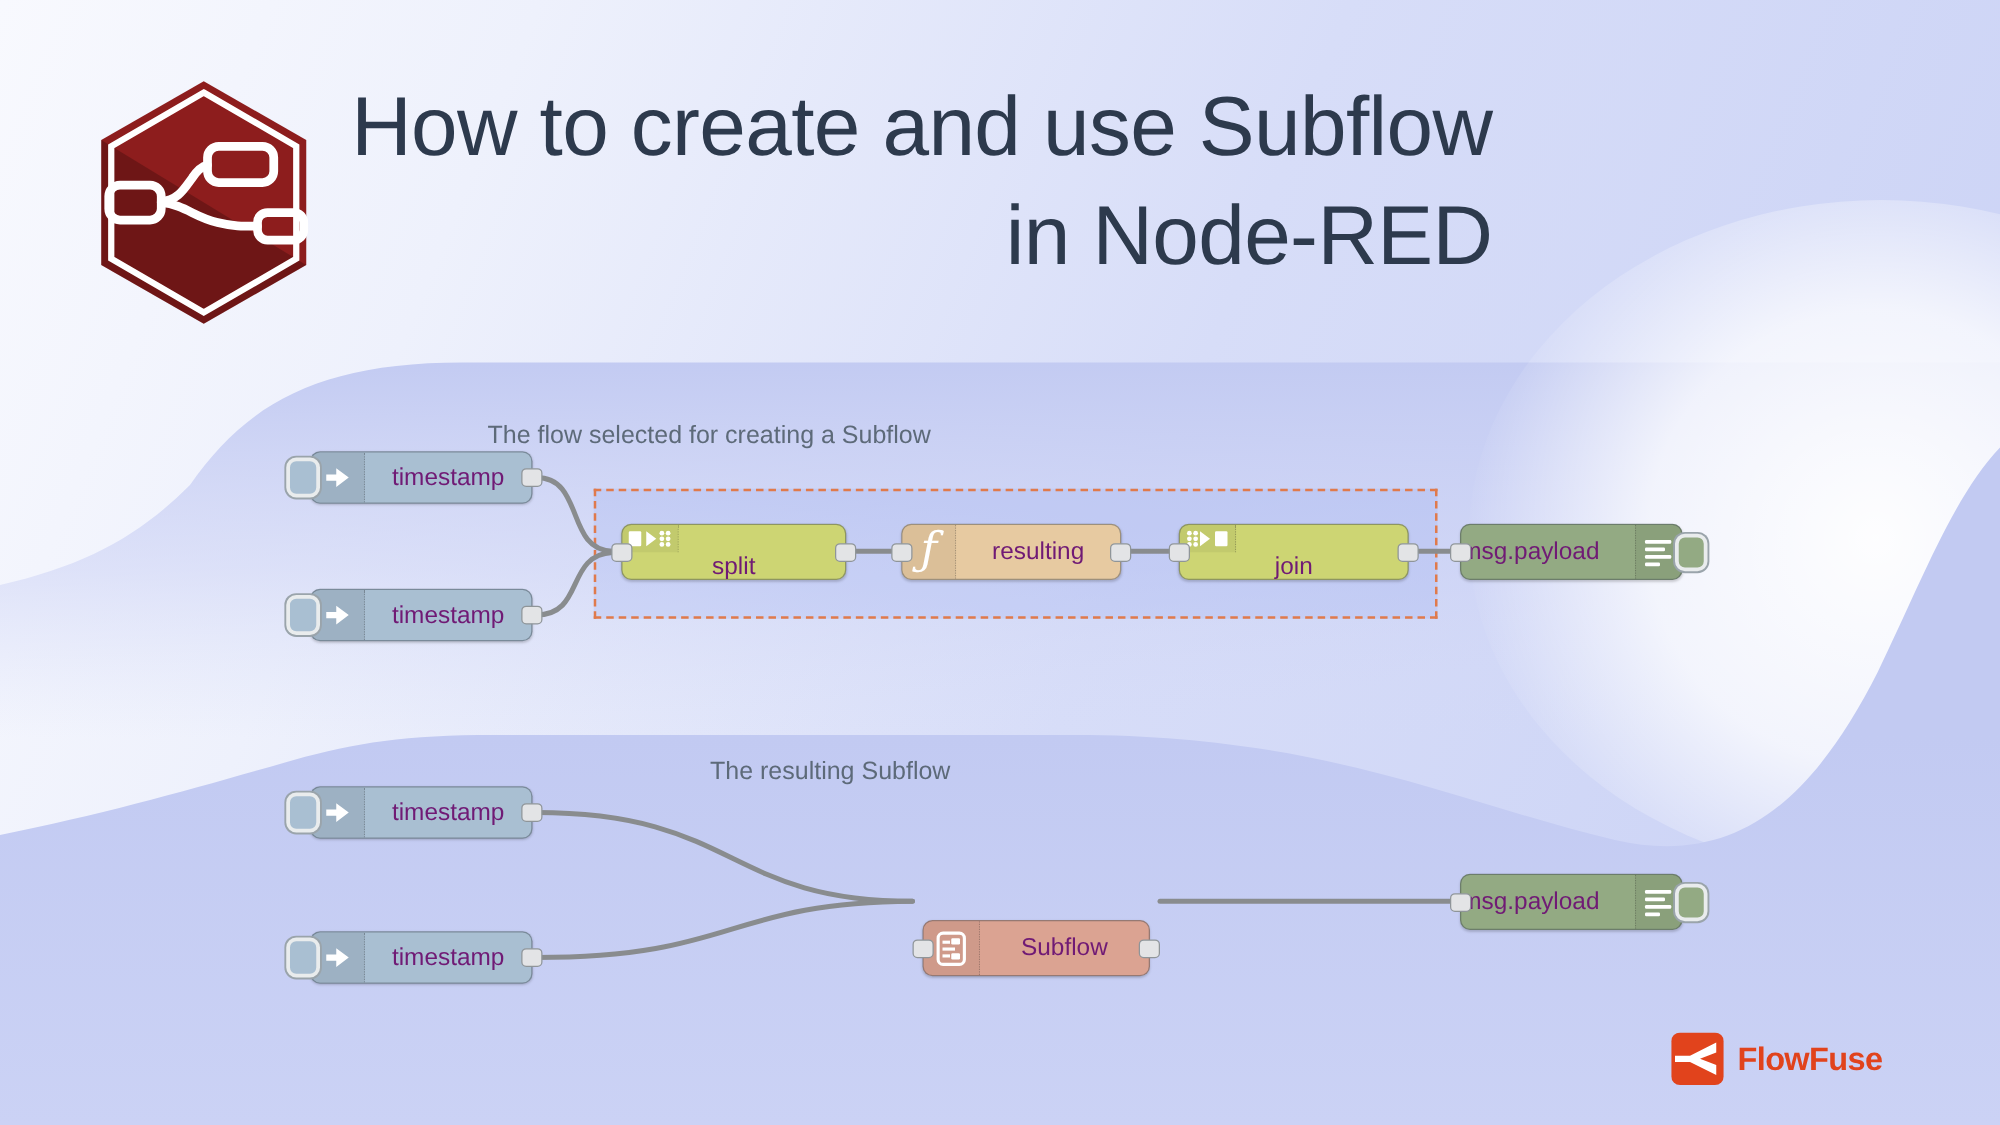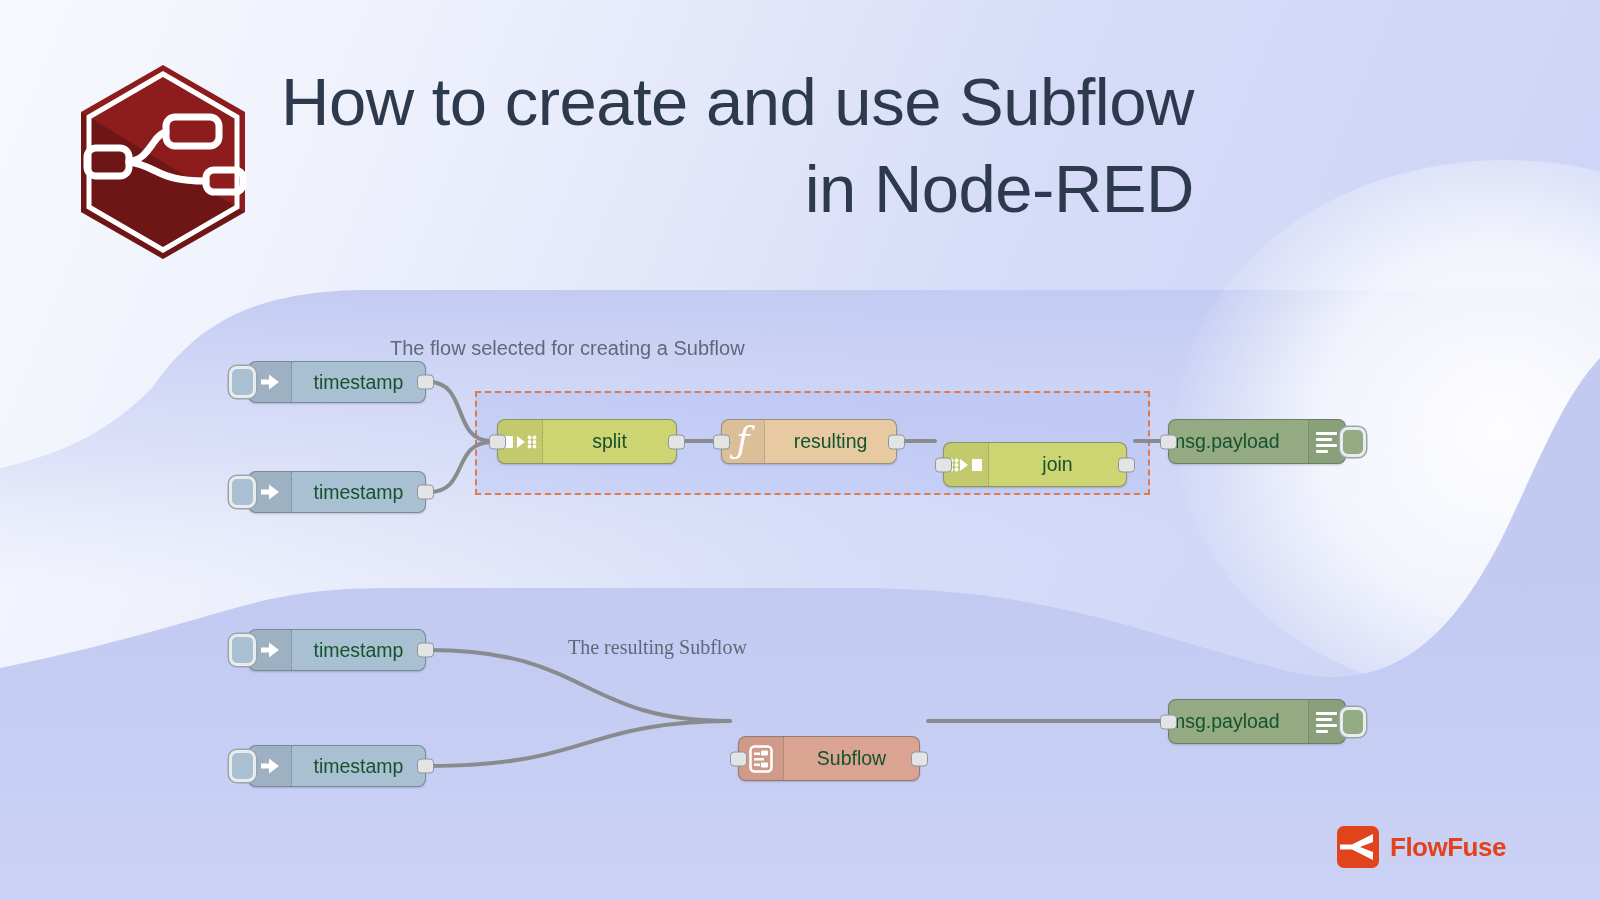--- a/index.html
+++ b/index.html
@@ -20,24 +20,24 @@
   .wires{position:absolute;left:0;top:0;width:1600px;height:900px;}
   
   .node{position:absolute;border-radius:8px;box-sizing:border-box;display:flex;align-items:stretch;
         border:1.5px solid rgba(55,65,75,0.42);box-shadow:0 1px 2px rgba(0,0,0,0.18);}
   .node .icon-area{display:flex;align-items:center;justify-content:center;
         background:rgba(0,0,0,0.07);border-right:1px dotted rgba(30,30,30,0.28);
         border-radius:6px 0 0 6px;}
   .node .icon-area.right{border-right:none;border-left:1px dotted rgba(30,30,30,0.28);
         border-radius:0 6px 6px 0;}
   .node .node-label{flex:1;display:flex;align-items:center;justify-content:center;
-        font-size:19.5px;color:#14532d;white-space:nowrap;}
+        font-size:19.5px;color:#701a75;white-space:nowrap;}
   .inject-node{background:#a9bfd2;width:178px;height:42px;}
   .inject-node .icon-area{width:42px;}
-  .splitjoin-node{background:#cdd573;width:180px;height:45px;}
+  .splitjoin-node{background:#cdd573;width:180px;height:45px;flex-direction:column;}
   .splitjoin-node .icon-area{width:44px;background:rgba(0,0,0,0.05);}
   .function-node{background:#e7caa1;width:176px;height:45px;}
   .function-node .icon-area{width:42px;background:rgba(0,0,0,0.05);}
   .debug-node{background:#93aa83;width:178px;height:45px;gap:28px;}
   .debug-node .icon-area{width:46px;background:rgba(0,0,0,0.06);}
   .subflow-node{background:#dba392;width:182px;height:45px;}
   .subflow-node .icon-area{width:44px;background:rgba(0,0,0,0.05);}
   .fx-glyph{font-family:"DejaVu Serif","Liberation Serif",serif;font-style:italic;
         font-size:36px;color:#ffffff;line-height:1;margin-top:-4px;}
   
@@ -93,21 +93,21 @@
       <rect x="128" y="108" width="37" height="22" rx="8"></rect>
     </g>
   </svg>
 
   <div class="title">
     <div>How to create and use Subflow</div>
     <div>in Node-RED</div>
   </div>
 
   <div class="caption" style="left:390px;top:337px;width:800px;">The flow selected for creating a Subflow</div>
-  <div class="caption" style="left:568px;top:636px;width:600px;font-family:Liberation Serif, serif;">The resulting Subflow</div>
+  <div class="caption" style="left:568px;top:606px;width:600px;">The resulting Subflow</div>
 
   <div class="sel-rect"></div>
 
   <svg class="wires" viewBox="0 0 1600 900">
     <g fill="none" stroke="#898c8e" stroke-width="4" stroke-linecap="round">
       <path d="M429,382 C468,382 452,440 490,441"></path>
       <path d="M429,492 C468,492 452,444 490,442"></path>
       <path d="M685,441 L713,441"></path>
       <path d="M905,441 L935,441"></path>
       <path d="M1135,441 L1160,441"></path>
@@ -159,21 +159,21 @@
 
   <div class="node function-node" style="left:721px;top:419px;">
     <div class="port port-in"></div>
     <div class="icon-area">
       <span class="fx-glyph">ƒ</span>
     </div>
     <div class="node-label">resulting</div>
     <div class="port port-out"></div>
   </div>
 
-  <div class="node splitjoin-node" style="left:943px;top:442px;width:184px;">
+  <div class="node splitjoin-node" style="left:943px;top:419px;width:184px;">
     <div class="port port-in"></div>
     <div class="icon-area">
       <svg width="36" height="22" viewBox="0 0 36 22" fill="#ffffff">
         <circle cx="3.5" cy="6.5" r="1.9"></circle>
           <circle cx="8.5" cy="6.5" r="1.9"></circle>
         <circle cx="3.5" cy="11" r="1.9"></circle>
           <circle cx="8.5" cy="11" r="1.9"></circle>
         <circle cx="3.5" cy="15.5" r="1.9"></circle>
           <circle cx="8.5" cy="15.5" r="1.9"></circle>
         <polygon points="12,5 20,11 12,17"></polygon>

